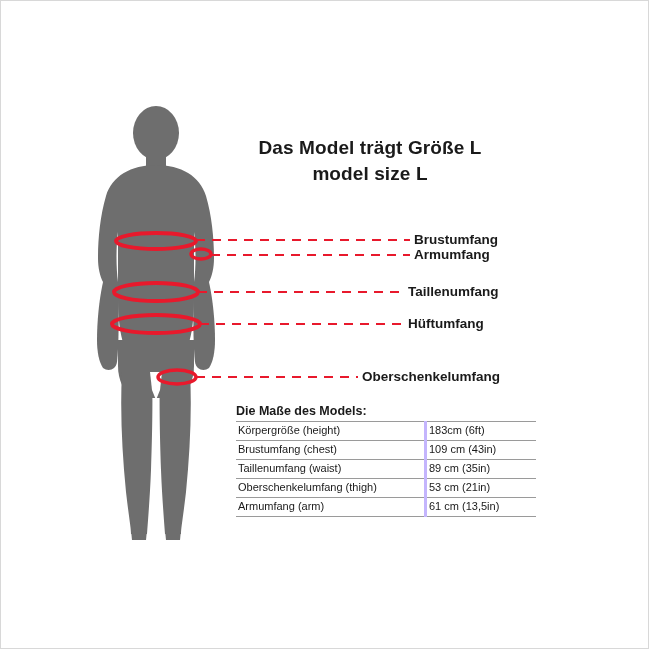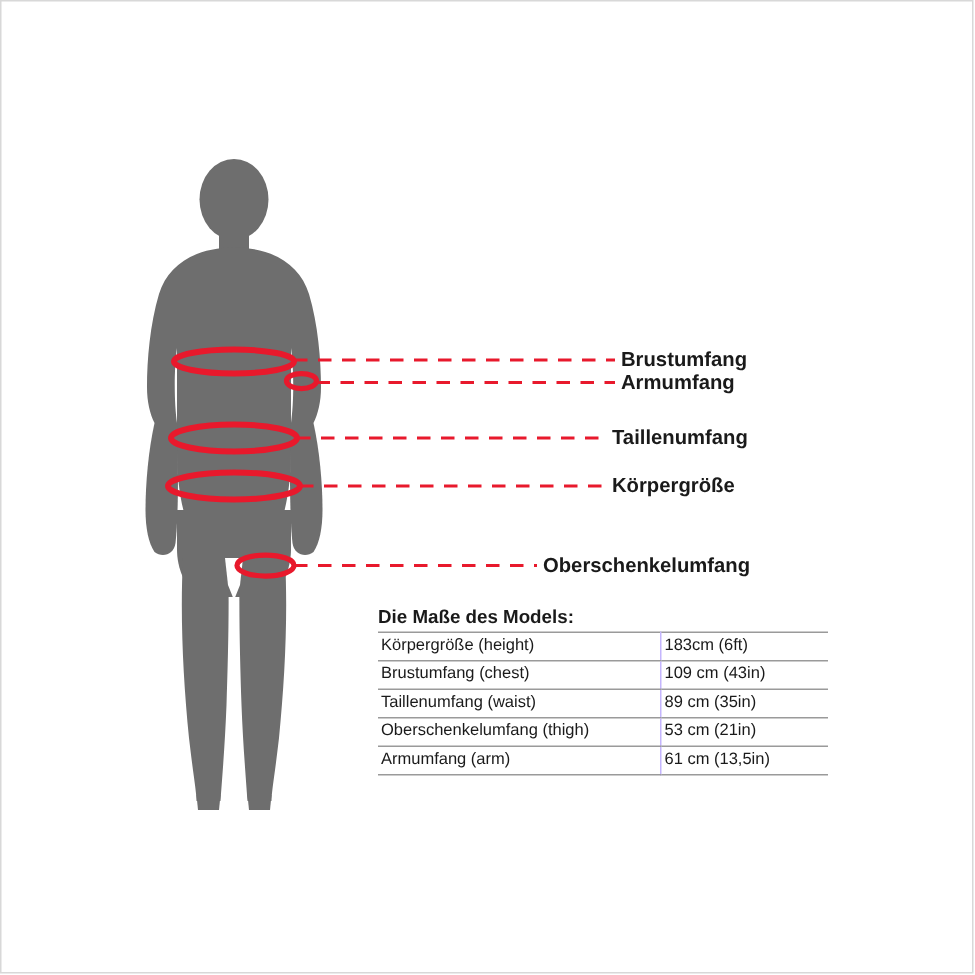--- a/index.html
+++ b/index.html
@@ -57,21 +57,21 @@
   }
   .callout-label {
     position: absolute;
     font-size: 13.5px;
     font-weight: bold;
     color: #1a1a1a;
     white-space: nowrap;
   }
   .table-wrap {
     position: absolute;
-    left: 252px;
+    left: 236px;
     top: 404px;
     width: 300px;
   }
   .table-caption {
     font-size: 12.5px;
     font-weight: bold;
     color: #1a1a1a;
     margin-bottom: 3px;
   }
   table.measures {
@@ -81,21 +81,21 @@
     color: #1a1a1a;
   }
   table.measures td {
     border-top: 1px solid #9a9a9a;
     border-bottom: 1px solid #9a9a9a;
     padding: 2px 4px 3px 2px;
     line-height: 13px;
   }
   table.measures tr td.label {
     text-align: left;
-    border-right: 1px solid #c4b5fd;
+    border-right: 3px solid #c4b5fd;
     width: 182px;
   }
   table.measures tr td.value {
     text-align: left;
     padding-right: 6px;
   }
 </style>
 </head>
 <body>
 
@@ -175,25 +175,29 @@
 
     <g stroke="#e8192c" stroke-width="2" stroke-dasharray="9 7" fill="none">
       <line x1="196" y1="240" x2="410" y2="240"></line>
       <line x1="211" y1="255" x2="410" y2="255"></line>
       <line x1="198" y1="292" x2="404" y2="292"></line>
       <line x1="200" y1="324" x2="404" y2="324"></line>
       <line x1="196" y1="377" x2="358" y2="377"></line>
     </g>
   </svg>
 
+  <div class="title-block">
+    <div class="title-line1">Das Model trägt Größe L</div>
+    <div class="title-line2">model size L</div>
+  </div>
 
   <div class="callout-label" style="left:414px; top:232px;">Brustumfang</div>
   <div class="callout-label" style="left:414px; top:247px;">Armumfang</div>
   <div class="callout-label" style="left:408px; top:284px;">Taillenumfang</div>
-  <div class="callout-label" style="left:408px; top:316px;">Körpergröße</div>
+  <div class="callout-label" style="left:408px; top:316px;">Hüftumfang</div>
   <div class="callout-label" style="left:362px; top:369px;">Oberschenkelumfang</div>
 
   <div class="table-wrap">
     <div class="table-caption">Die Maße des Models:</div>
     <table class="measures">
       <tbody>
         <tr>
           <td class="label">Körpergröße (height)</td>
           <td class="value">183cm (6ft)</td>
         </tr>

